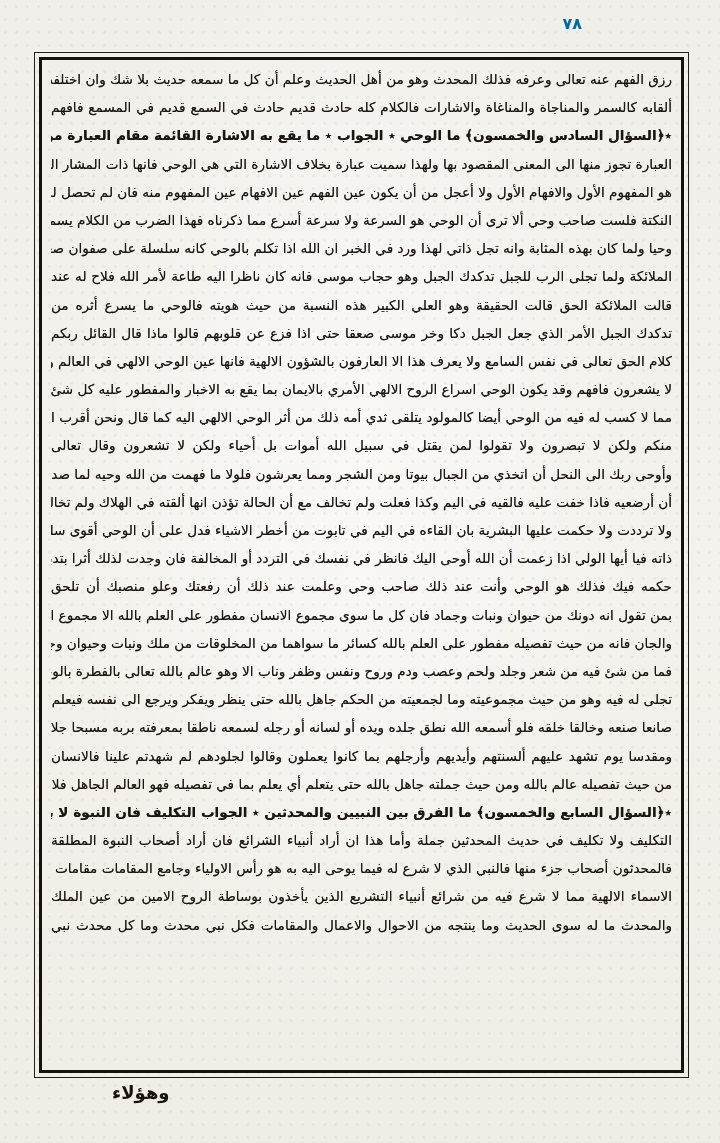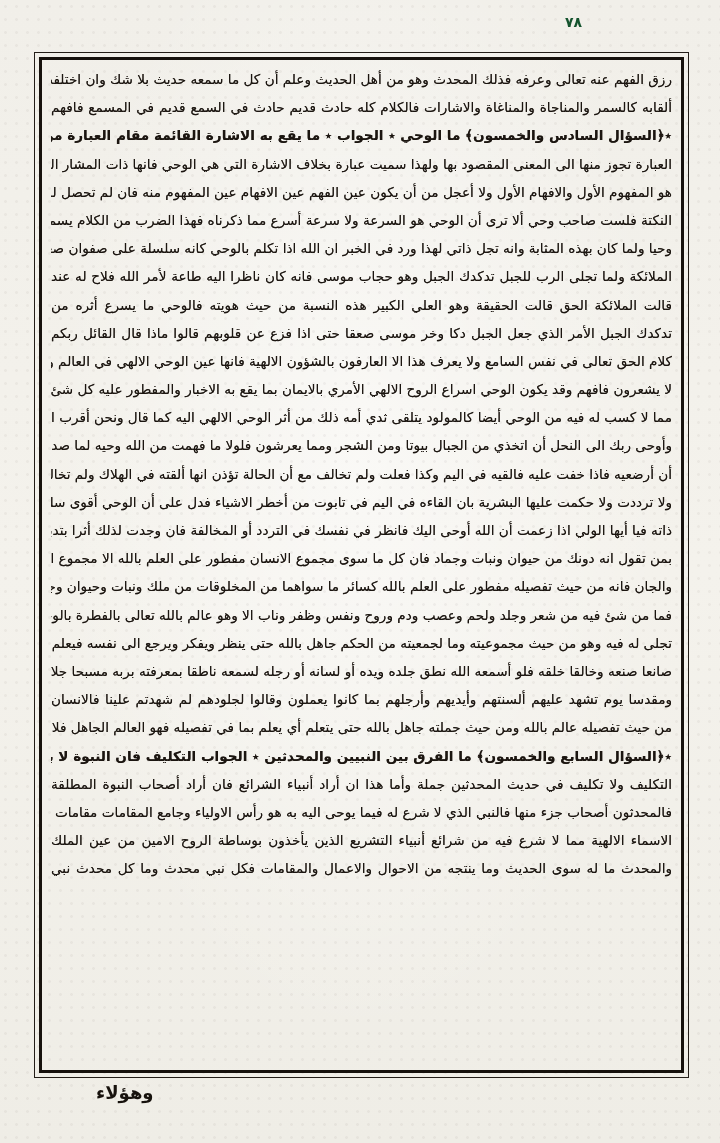--- a/index.html
+++ b/index.html
@@ -8,22 +8,22 @@
     background:#f2f0ea;
     background-image:
       radial-gradient(ellipse at 50% 40%, rgba(255,255,255,.55) 0%, rgba(255,255,255,0) 60%),
       linear-gradient(180deg,#f1efe9 0%,#f4f2ec 50%,#efede6 100%);
     font-family:"DejaVu Sans", sans-serif;
     color:#191410;
     direction:rtl;
   }
   .page-number{
     position:absolute;top:14px;right:138px;
-    font-size:14px;font-weight:bold;letter-spacing:1px;
-    color:#14532d;
+    font-size:16px;font-weight:bold;letter-spacing:1px;
+    color:#0369a1;
   }
   .frame-outer{
     position:absolute;left:34px;top:52px;width:655px;height:1026px;
     border:1.5px solid #231d17;box-sizing:border-box;
   }
   .frame-inner{
     position:absolute;inset:4px;
     border:3px solid #17120d;box-sizing:border-box;
     padding:5px 9px 4px 9px;
   }
@@ -37,21 +37,21 @@
     white-space:nowrap;
     text-align:justify;
     text-align-last:justify;
     overflow:hidden;
     font-weight:500;
     color:#1b1510;
     text-shadow:0 0 .4px rgba(27,21,16,.65);
   }
   .line.header{font-weight:bold;}
   .catchword{
-    position:absolute;left:96px;top:1082px;
+    position:absolute;left:112px;top:1082px;
     font-size:18px;font-weight:bold;color:#17120d;
   }
   
   .speckle{position:absolute;inset:0;pointer-events:none;
     background-image:radial-gradient(rgba(60,50,40,.05) 1px, transparent 1.6px);
     background-size:11px 13px;}
 </style>
 </head>
 <body>
 
@@ -68,24 +68,26 @@
         <div class="line">العبارة تجوز منها الى المعنى المقصود بها ولهذا سميت عبارة بخلاف الاشارة التي هي الوحي فانها ذات المشار اليه والوحي</div>
         <div class="line">هو المفهوم الأول والافهام الأول ولا أعجل من أن يكون عين الفهم عين الافهام عين المفهوم منه فان لم تحصل لك هذه</div>
         <div class="line">النكتة فلست صاحب وحي ألا ترى أن الوحي هو السرعة ولا سرعة أسرع مما ذكرناه فهذا الضرب من الكلام يسمى</div>
         <div class="line">وحيا ولما كان بهذه المثابة وانه تجل ذاتي لهذا ورد في الخبر ان الله اذا تكلم بالوحي كانه سلسلة على صفوان صعقت</div>
         <div class="line">الملائكة ولما تجلى الرب للجبل تدكدك الجبل وهو حجاب موسى فانه كان ناظرا اليه طاعة لأمر الله فلاح له عند</div>
         <div class="line">قالت الملائكة الحق قالت الحقيقة وهو العلي الكبير هذه النسبة من حيث هويته فالوحي ما يسرع أثره من</div>
         <div class="line">تدكدك الجبل الأمر الذي جعل الجبل دكا وخر موسى صعقا حتى اذا فزع عن قلوبهم قالوا ماذا قال القائل ربكم</div>
         <div class="line">كلام الحق تعالى في نفس السامع ولا يعرف هذا الا العارفون بالشؤون الالهية فانها عين الوحي الالهي في العالم وهم</div>
         <div class="line">لا يشعرون فافهم وقد يكون الوحي اسراع الروح الالهي الأمري بالايمان بما يقع به الاخبار والمفطور عليه كل شئ</div>
         <div class="line">مما لا كسب له فيه من الوحي أيضا كالمولود يتلقى ثدي أمه ذلك من أثر الوحي الالهي اليه كما قال ونحن أقرب اليه</div>
+        <div class="line">منكم ولكن لا تبصرون ولا تقولوا لمن يقتل في سبيل الله أموات بل أحياء ولكن لا تشعرون وقال تعالى</div>
         <div class="line">وأوحى ربك الى النحل أن اتخذي من الجبال بيوتا ومن الشجر ومما يعرشون فلولا ما فهمت من الله وحيه لما صدر</div>
         <div class="line">أن أرضعيه فاذا خفت عليه فالقيه في اليم وكذا فعلت ولم تخالف مع أن الحالة تؤذن انها ألقته في الهلاك ولم تخالف</div>
         <div class="line">ولا ترددت ولا حكمت عليها البشرية بان القاءه في اليم في تابوت من أخطر الاشياء فدل على أن الوحي أقوى سلطانا</div>
         <div class="line">ذاته فيا أيها الولي اذا زعمت أن الله أوحى اليك فانظر في نفسك في التردد أو المخالفة فان وجدت لذلك أثرا بتدبير أو</div>
+        <div class="line">حكمه فيك فذلك هو الوحي وأنت عند ذلك صاحب وحي وعلمت عند ذلك أن رفعتك وعلو منصبك أن تلحق</div>
         <div class="line">بمن تقول انه دونك من حيوان ونبات وجماد فان كل ما سوى مجموع الانسان مفطور على العلم بالله الا مجموع الانسان</div>
         <div class="line">والجان فانه من حيث تفصيله مفطور على العلم بالله كسائر ما سواهما من المخلوقات من ملك ونبات وحيوان وجماد</div>
         <div class="line">فما من شئ فيه من شعر وجلد ولحم وعصب ودم وروح ونفس وظفر وناب الا وهو عالم بالله تعالى بالفطرة بالوحي الذي</div>
         <div class="line">تجلى له فيه وهو من حيث مجموعيته وما لجمعيته من الحكم جاهل بالله حتى ينظر ويفكر ويرجع الى نفسه فيعلم أن له</div>
         <div class="line">صانعا صنعه وخالقا خلقه فلو أسمعه الله نطق جلده ويده أو لسانه أو رجله لسمعه ناطقا بمعرفته بربه مسبحا جلاله</div>
         <div class="line">ومقدسا يوم تشهد عليهم ألسنتهم وأيديهم وأرجلهم بما كانوا يعملون وقالوا لجلودهم لم شهدتم علينا فالانسان</div>
         <div class="line">من حيث تفصيله عالم بالله ومن حيث جملته جاهل بالله حتى يتعلم أي يعلم بما في تفصيله فهو العالم الجاهل فلا تعلم نفس ما أخفي</div>
         <div class="line header">٭﴿السؤال السابع والخمسون﴾ ما الفرق بين النبيين والمحدثين ٭ الجواب التكليف فان النبوة لا بد فيها من علم</div>
         <div class="line">التكليف ولا تكليف في حديث المحدثين جملة وأما هذا ان أراد أنبياء الشرائع فان أراد أصحاب النبوة المطلقة</div>
         <div class="line">فالمحدثون أصحاب جزء منها فالنبي الذي لا شرع له فيما يوحى اليه به هو رأس الاولياء وجامع المقامات مقامات ما تقتضيه</div>

